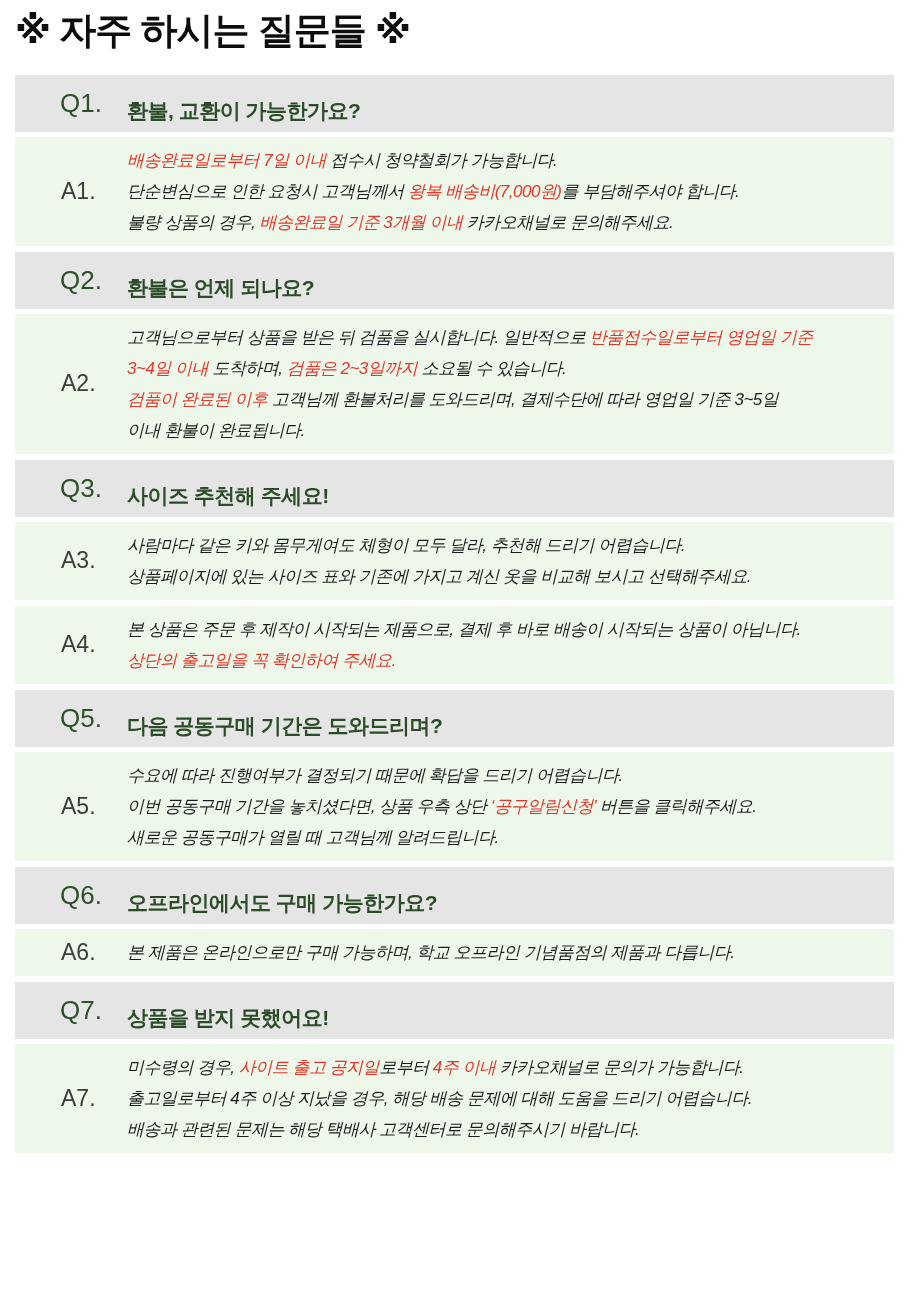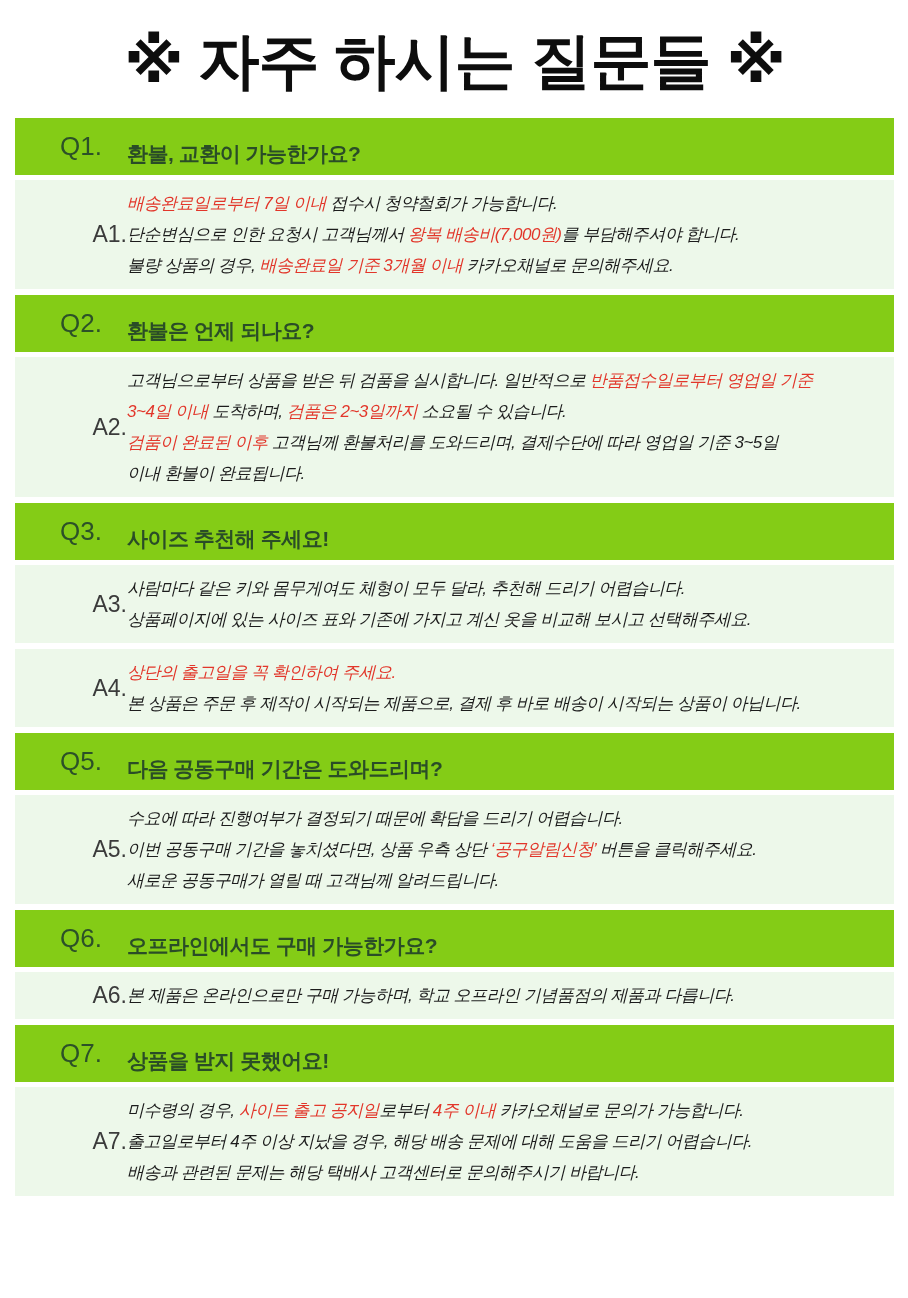--- a/index.html
+++ b/index.html
@@ -11,31 +11,30 @@
   body {
     width: 908px;
     height: 1298px;
     overflow: hidden;
   }
   .page {
     padding: 0 14px 0 15px;
   }
   .page-title {
     margin: 0;
-    padding: 26px 0 22px;
-    text-align: center;
-    font-size: 61px;
+    padding: 10px 0 22px;
+    font-size: 37px;
     line-height: 1.15;
     font-weight: 800;
     letter-spacing: -1px;
     color: #0d0d0d;
   }
   .faq-section { margin: 0; }
   .qbar {
-    background: #84cc16;
+    background: #e5e5e5;
     height: 57px;
     display: flex;
     align-items: center;
     margin-bottom: 5px;
   }
   .qlabel {
     margin-left: 45px;
     width: 67px;
     flex: 0 0 auto;
     font-size: 26px;
@@ -56,21 +55,20 @@
     padding: 8px 8px 8px 0;
     margin-bottom: 6px;
   }
   .alabel {
     margin-left: 46px;
     width: 66px;
     flex: 0 0 auto;
     font-size: 23px;
     font-weight: 500;
     color: #3b3b3b;
-    text-align: right;
   }
   .alines { flex: 1 1 auto; min-width: 0; }
   .aline {
     margin: 0;
     font-size: 17px;
     line-height: 31px;
     letter-spacing: -0.5px;
     color: #1c1c1c;
     font-weight: 500;
     font-style: italic;
@@ -126,22 +124,22 @@
         <p class="aline"><span>사람마다 같은 키와 몸무게여도 체형이 모두 달라, 추천해 드리기 어렵습니다.</span></p>
         <p class="aline"><span>상품페이지에 있는 사이즈 표와 기존에 가지고 계신 옷을 비교해 보시고 선택해주세요.</span></p>
       </div>
     </div>
   </section>
 
   <section class="faq-section">
     <div class="answer">
       <span class="alabel">A4.</span>
       <div class="alines">
+        <p class="aline"><span>본 상품은 주문 후 제작이 시작되는 제품으로, 결제 후 바로 배송이 시작되는 상품이 아닙니다.</span></p>
         <p class="aline"><span class="red">상단의 출고일을 꼭 확인하여 주세요.</span></p>
-        <p class="aline"><span>본 상품은 주문 후 제작이 시작되는 제품으로, 결제 후 바로 배송이 시작되는 상품이 아닙니다.</span></p>
       </div>
     </div>
   </section>
 
   <section class="faq-section">
     <div class="qbar">
       <span class="qlabel">Q5.</span>
       <span class="qtitle">다음 공동구매 기간은 도와드리며?</span>
     </div>
     <div class="answer">

